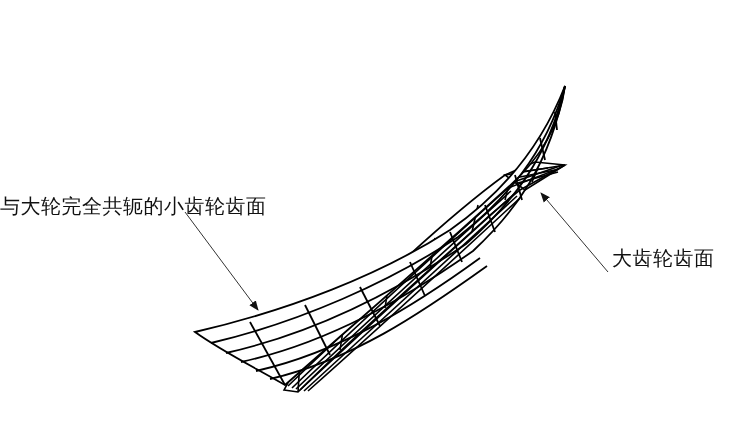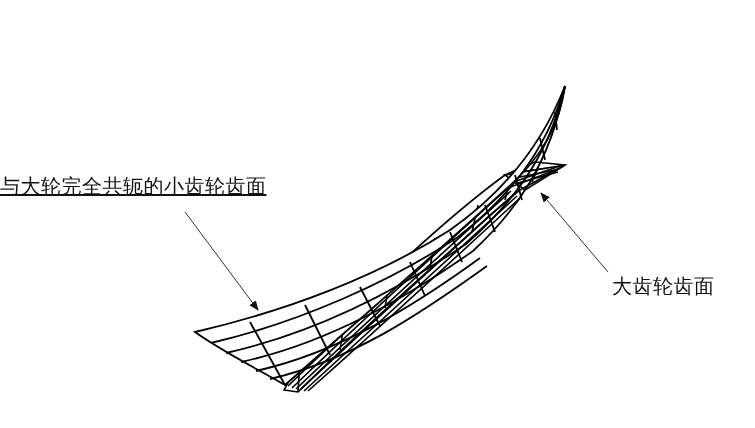--- a/index.html
+++ b/index.html
@@ -1,20 +1,20 @@
 <!DOCTYPE html>
 <html><head>
 <meta charset="utf-8">
 <style>
   html, body { margin: 0; padding: 0; background: #ffffff; }
   body { width: 755px; height: 428px; position: relative; overflow: hidden;
          font-family: "DejaVu Sans", "Liberation Sans", sans-serif; }
   .label { position: absolute; color: #111; font-size: 20px; line-height: 24px; white-space: nowrap; letter-spacing: 0.5px; }
-  #label-left { left: 0px; top: 174px; text-decoration: underline; }
-  #label-right { left: 612px; top: 274px; }
+  #label-left { left: 0px; top: 194px; }
+  #label-right { left: 612px; top: 246px; }
   svg { position: absolute; left: 0; top: 0; }
 </style>
 </head>
 <body>
 
 <svg width="755" height="428" viewBox="0 0 755 428" xmlns="http://www.w3.org/2000/svg">
   <defs>
     <marker id="arrowhead" markerWidth="10" markerHeight="10" refX="9" refY="5" orient="auto" markerUnits="userSpaceOnUse">
       <path d="M0,1 L10,5 L0,9 Z" fill="#111"></path>
     </marker>

